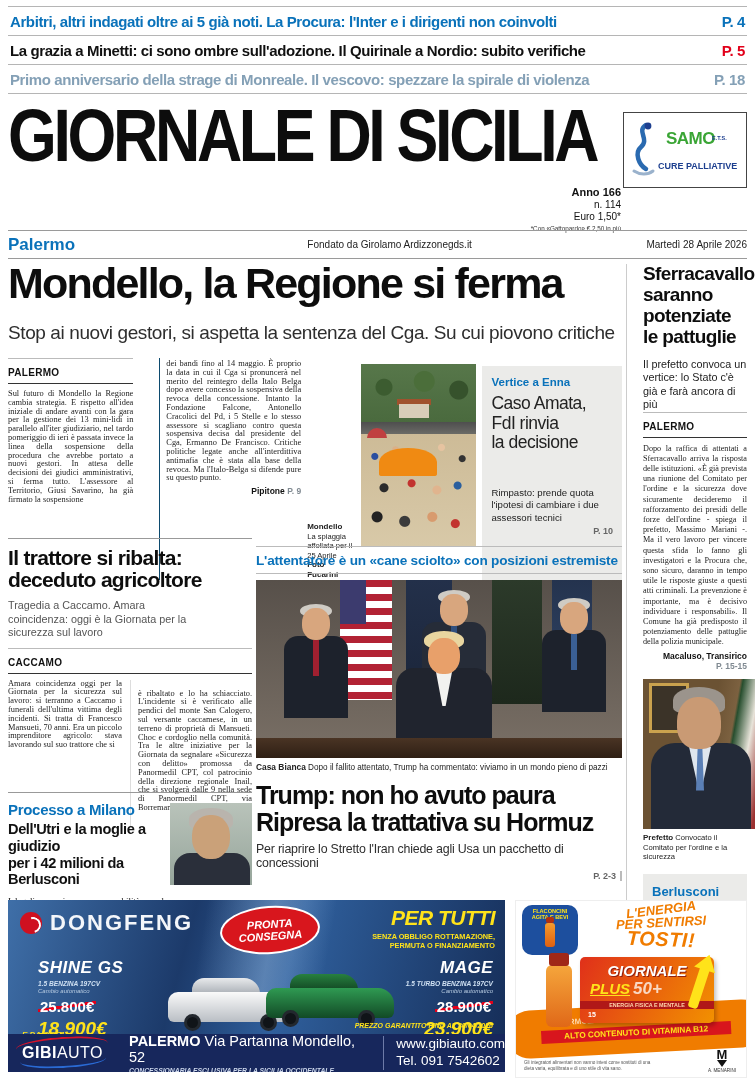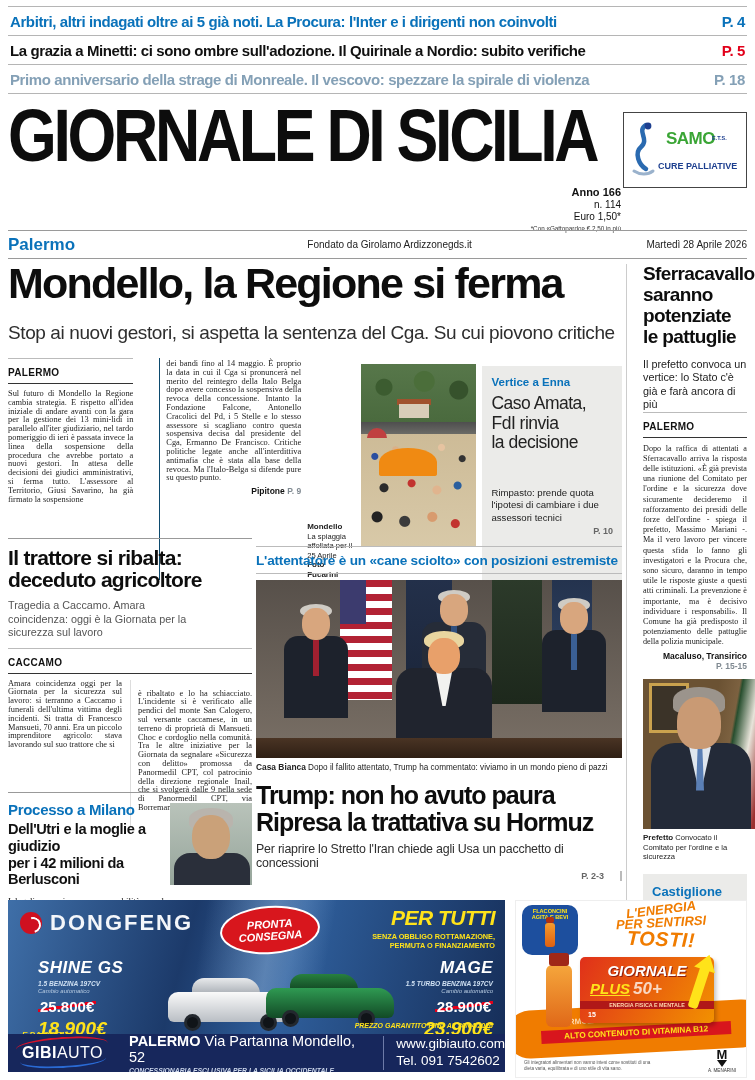--- a/index.html
+++ b/index.html
@@ -153,21 +153,21 @@
   .trump .dtrump{position:absolute;left:140px;top:58px;width:96px;height:110px;}
   .trump .dtrump .thead{position:absolute;left:32px;top:0;width:32px;height:36px;border-radius:46%;background:#e8a06a;}
   .trump .dtrump .thair{position:absolute;left:28px;top:-7px;width:40px;height:18px;border-radius:50% 50% 40% 40%;background:#e9d6a0;}
   .trump .dtrump .tsuit{position:absolute;left:0;top:30px;width:96px;height:70px;border-radius:18px 18px 0 0;background:#20242e;}
   .trump .dtrump .tshirt{position:absolute;left:40px;top:34px;width:16px;height:34px;background:#f2f2f0;clip-path:polygon(0 0,100% 0,60% 100%,40% 100%);}
   .trump .desk{position:absolute;left:0;bottom:0;width:100%;height:20px;background:linear-gradient(#4a3424,#2e1f14);}
   .at-cap{font-size:8.2px;color:#222;margin-top:4px;}
   .at-cap b{font-size:8.4px;}
   .at-h2{font-size:25px;font-weight:900;letter-spacing:-1px;line-height:1.06;margin-top:10px;color:#0d0d0d;}
   .at-sub{font-size:12.4px;color:#2e2e2e;letter-spacing:-0.2px;margin-top:7px;}
-  .at-pg{text-align:right;font-size:9px;font-weight:800;color:#666;margin-top:1px;border-right:2px solid #bbb;padding-right:16px;}
+  .at-pg{text-align:right;font-size:9px;font-weight:800;color:#666;margin-top:1px;border-right:2px solid #bbb;padding-right:4px;}
 
   
   .ads{position:absolute;top:900px;left:8px;width:739px;display:flex;gap:10px;}
   .dong{position:relative;width:497px;height:172px;overflow:hidden;color:#fff;
         background:linear-gradient(105deg,#3f6fa8 0%,#1c3a6a 35%,#2f5f9c 55%,#152c56 100%);}
   .dong .streak{position:absolute;left:180px;top:0;width:180px;height:110px;
         background:linear-gradient(100deg,transparent 10%,rgba(180,210,240,.35) 45%,transparent 75%);}
   .dong .logo{position:absolute;left:12px;top:10px;display:flex;align-items:center;gap:8px;}
   .dong .dfcircle{width:22px;height:22px;border-radius:50%;background:#cf1020;position:relative;}
   .dong .dfcircle:after{content:"";position:absolute;left:5px;top:5px;width:12px;height:12px;
@@ -350,21 +350,21 @@
       <div class="shirt"></div>
       <div class="tie"></div>
       <div class="hair"></div>
       <div class="head"></div>
     </div>
     <div class="caption" style="margin-top:4px;">
       <b>Prefetto</b>
       <span>Convocato il Comitato per l'ordine e la sicurezza</span>
     </div>
     <div class="castig">
-      <div class="bk">Castiglione</div>
+      <div class="bk">Berlusconi</div>
       <div class="bh pre">Per l'omicidio
 mistero fitto</div>
       <div class="bp">
         <b>Lo Porto</b>
         <span>P. 11</span>
       </div>
     </div>
   </div>
 
   <div class="tractor">

